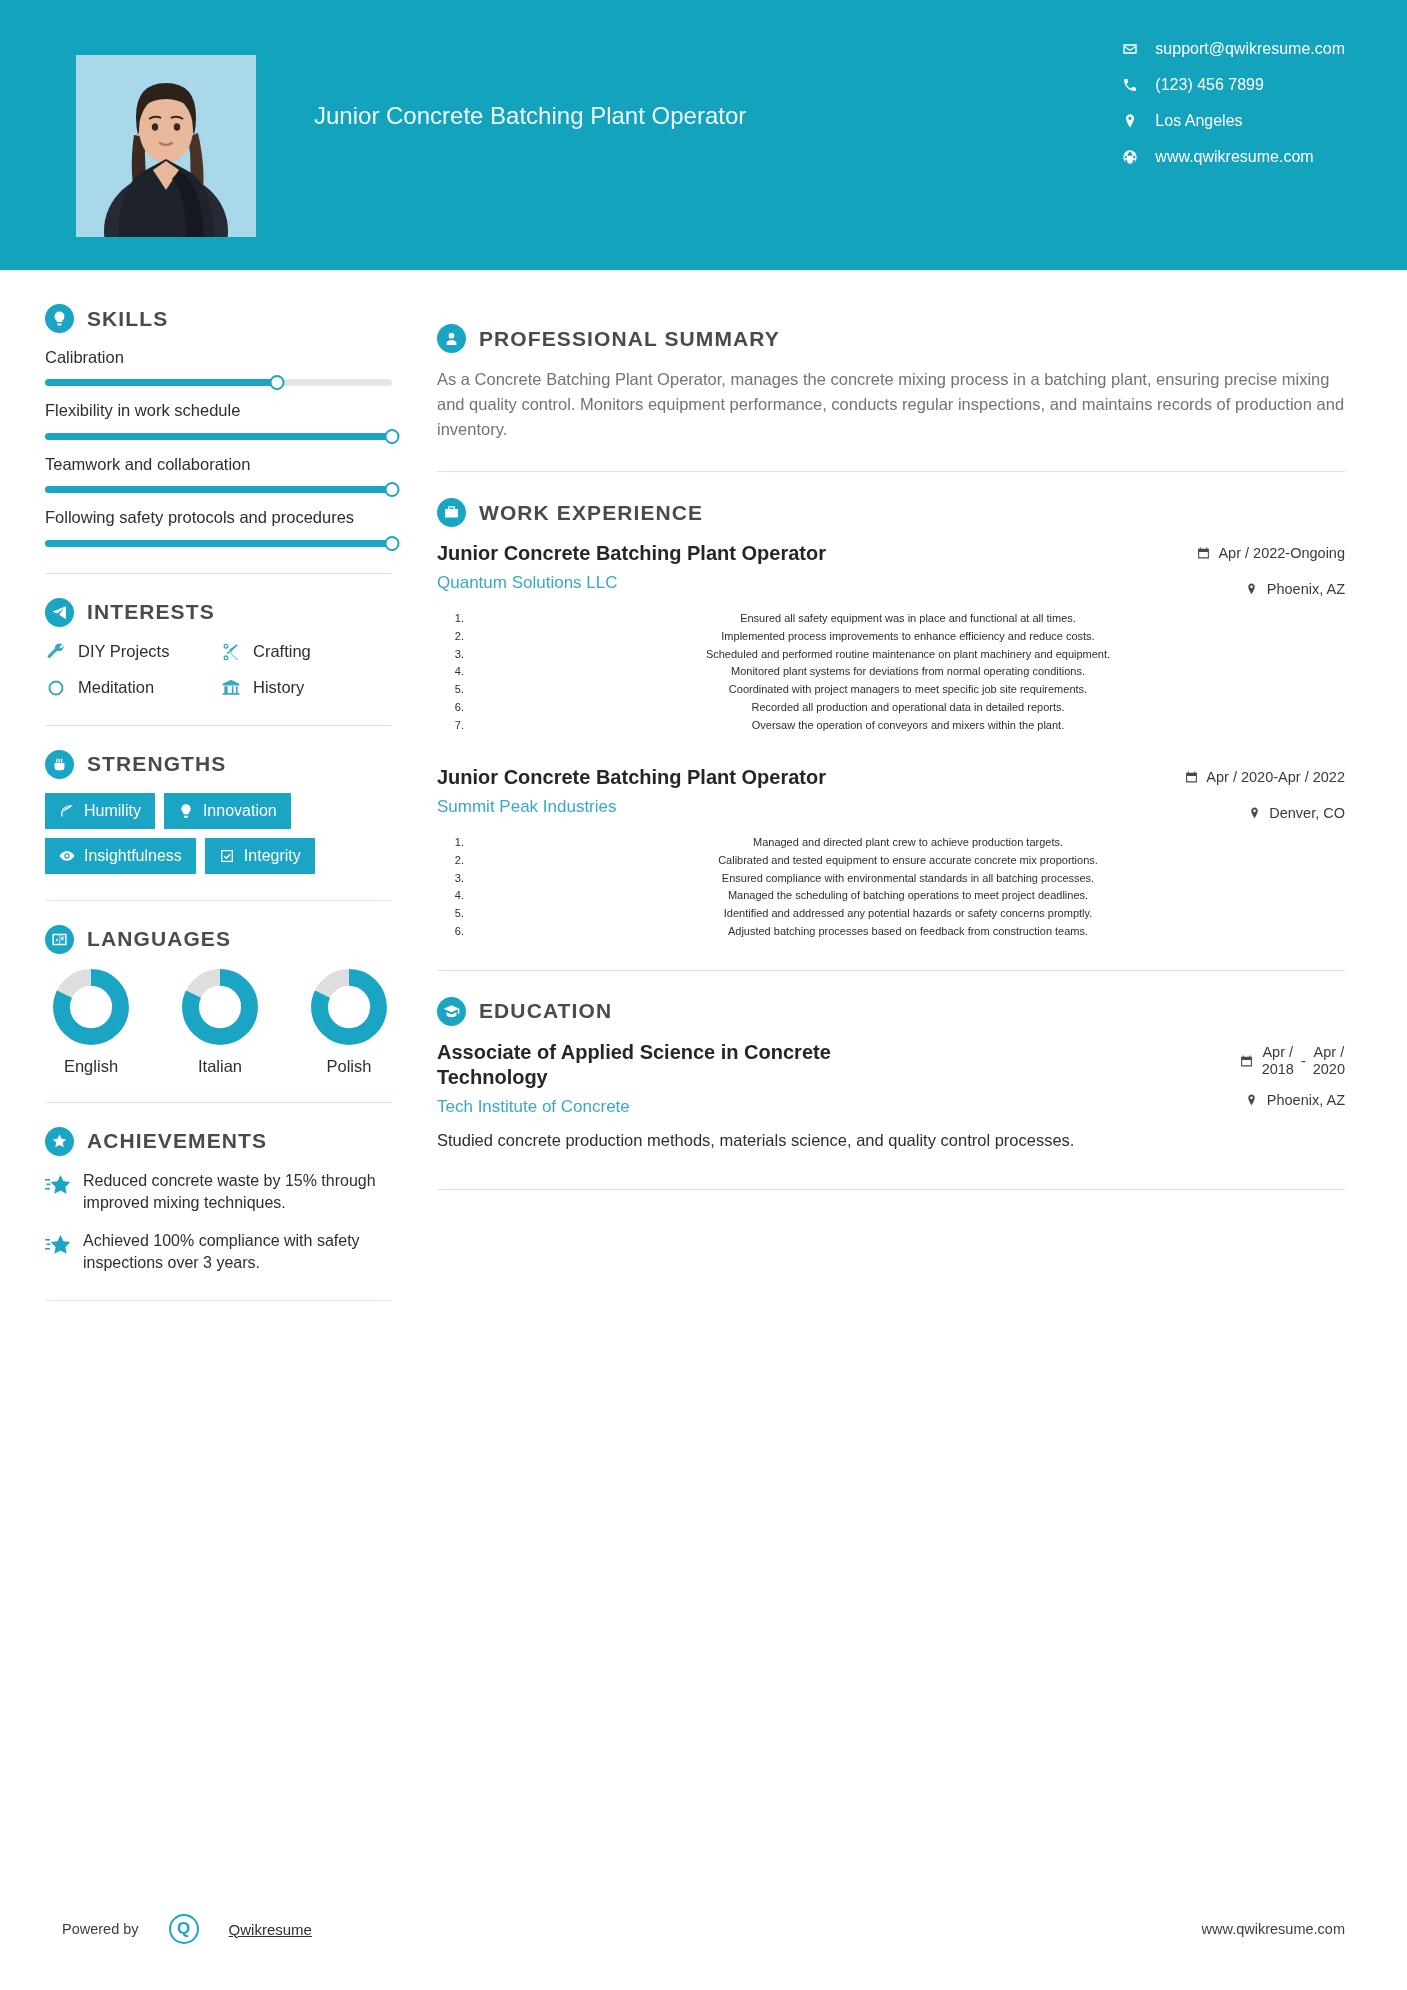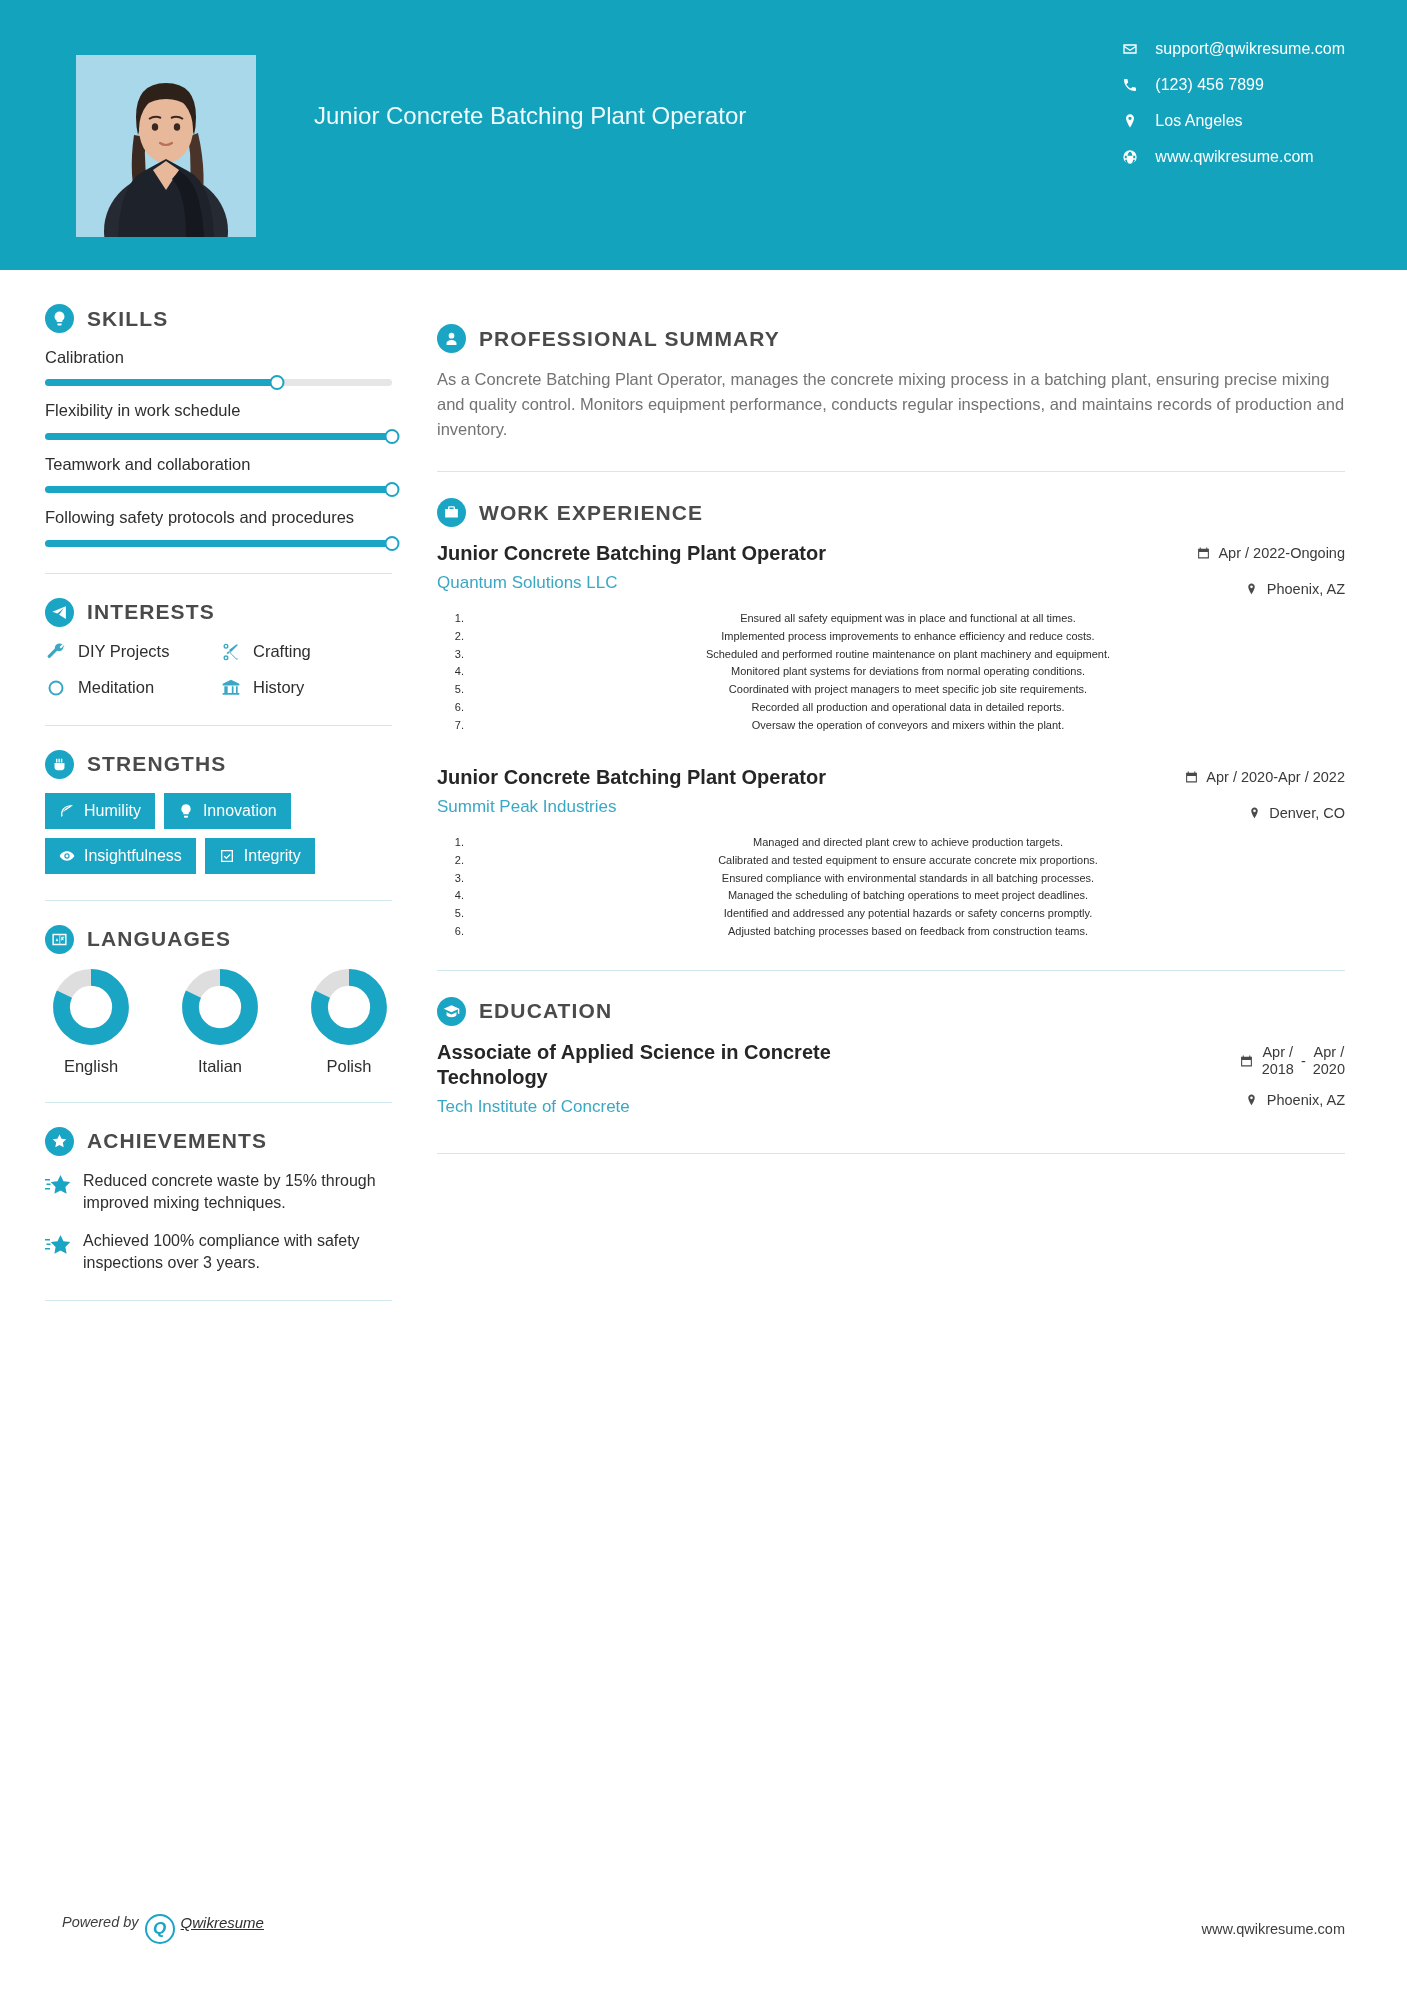--- a/index.html
+++ b/index.html
@@ -119,21 +119,21 @@
   ol.bullets li{font-size:11px;line-height:1.43;color:#2e2e2e;margin-bottom:2px;padding-left:4px;text-align:center;}
 
   .edu-desc{font-size:16.5px;line-height:1.45;color:#2e2e2e;margin-top:12px;}
 
   
   .footer{
     position:absolute;left:0;right:0;bottom:0;height:122px;
     display:flex;align-items:center;justify-content:space-between;
     padding:0 62px 0 62px;box-sizing:border-box;
   }
-  .footer-left{display:flex;gap:6px;font-size:14.5px;color:#3d3d3d;font-style:italic;}
+  .footer-left{display:flex;align-items:center;gap:30px;font-size:14.5px;color:#3d3d3d;}
   .brand-circle{
     width:30px;height:30px;border-radius:50%;border:2px solid #1ba5c4;
     display:inline-flex;align-items:center;justify-content:center;
     color:#1ba5c4;font-size:17px;font-weight:bold;box-sizing:border-box;
   }
   .brand-name{font-size:15px;color:#2e2e2e;text-decoration:underline;}
   .footer-right{font-size:14.5px;color:#3d3d3d;}
 </style>
 </head>
 <body>
@@ -539,20 +539,21 @@
               <div class="meta-row" style="margin-top:14px;">
                 <span class="meta-ic">
                   <svg viewBox="0 0 24 24">
                       <path d="M12 2C8.7 2 6 4.7 6 8c0 4.5 6 14 6 14s6-9.5 6-14c0-3.3-2.7-6-6-6zm0 8.5A2.5 2.5 0 1112 5.5a2.5 2.5 0 010 5z"></path>
                     </svg>
                 </span>
                 <span>Phoenix, AZ</span>
               </div>
             </div>
           </div>
+          <div class="edu-desc">Studied concrete production methods, materials science, and quality control processes.</div>
         </div>
       </div>
 
       <div class="main-divider" style="margin-top:36px;"></div>
     </div>
   </div>
 
   <div class="footer">
     <div class="footer-left">
       <span>Powered by</span>

